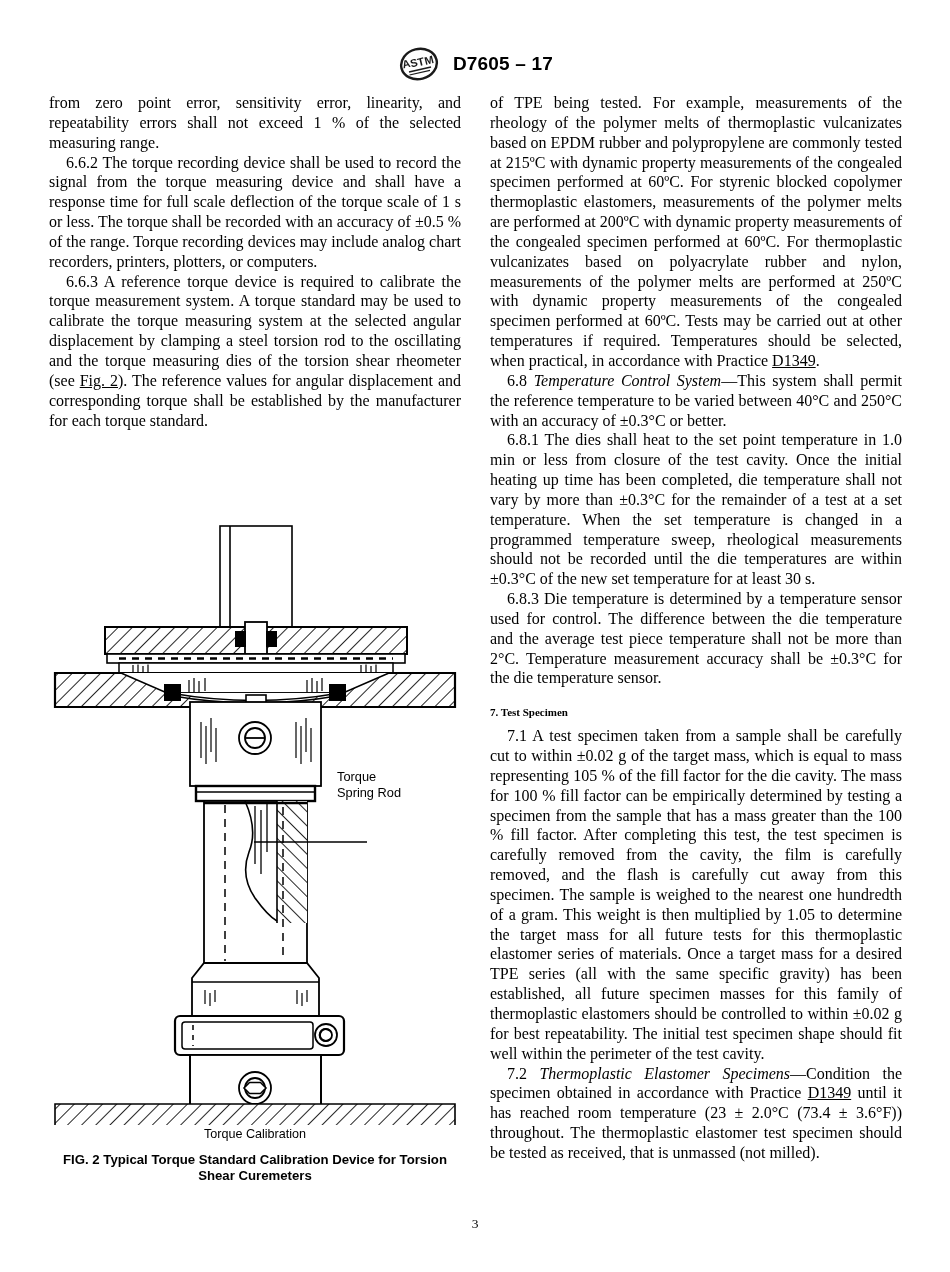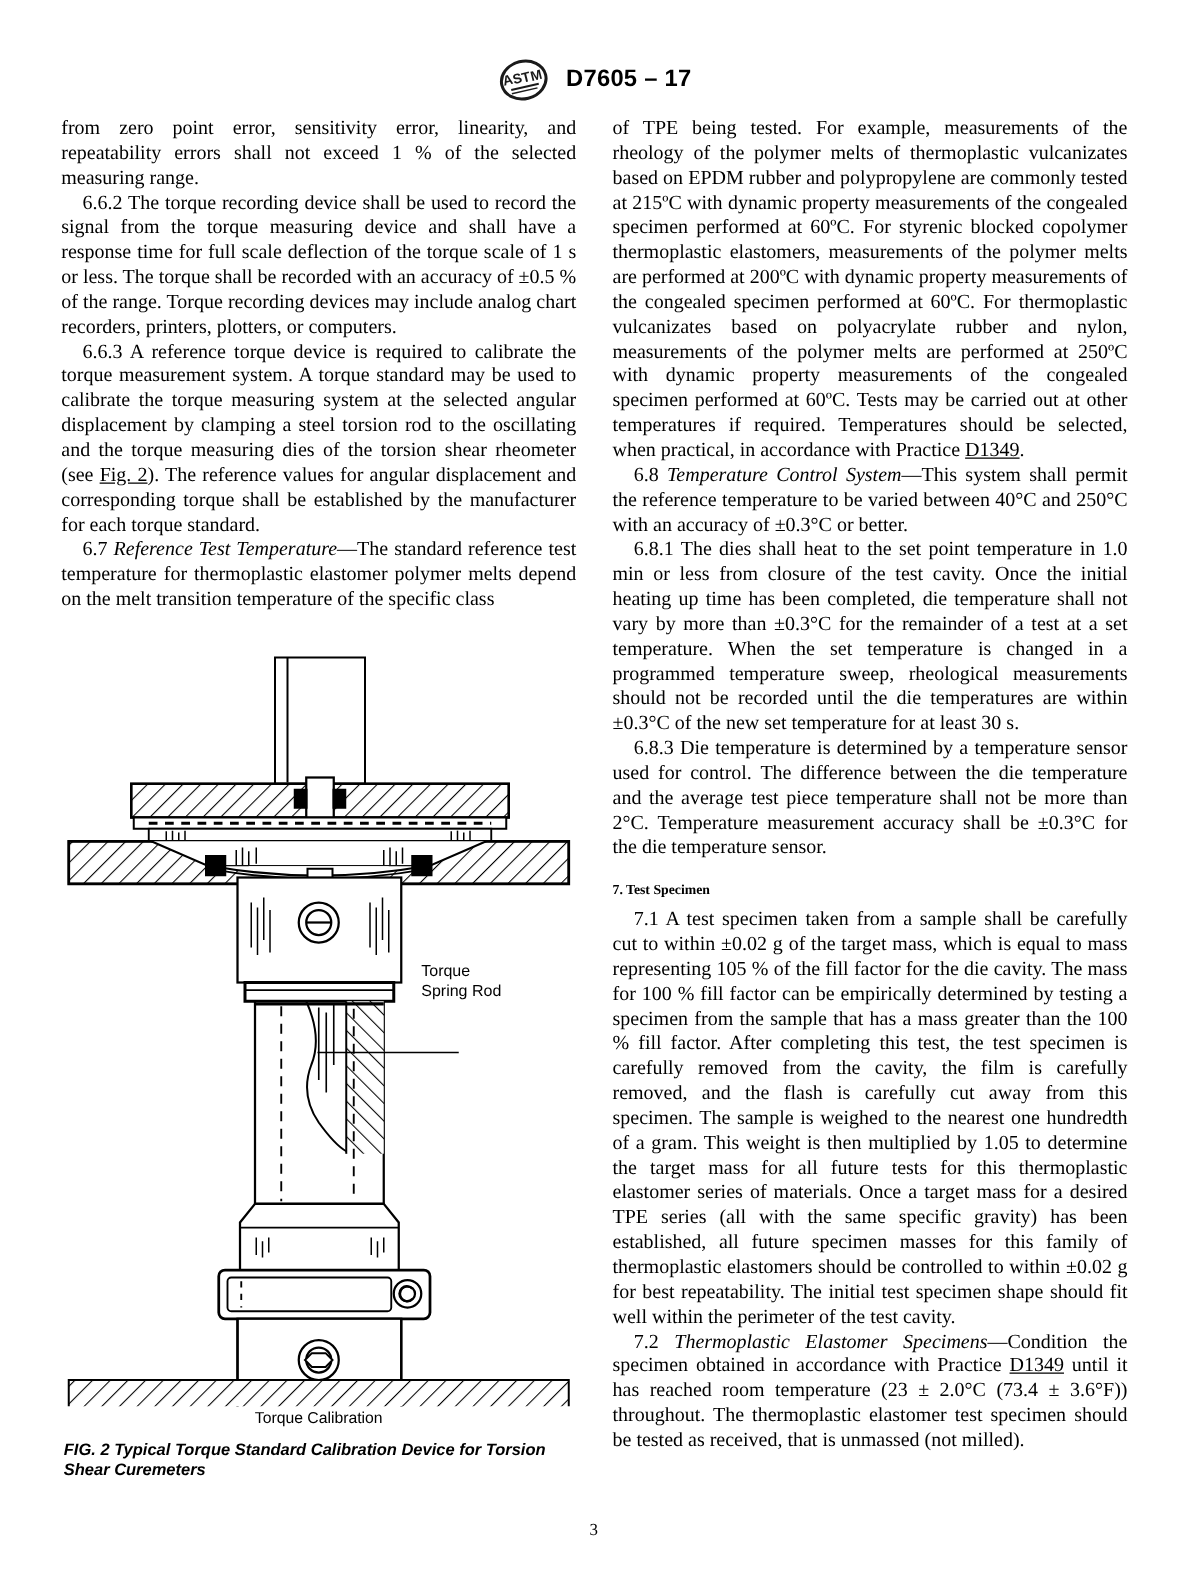--- a/index.html
+++ b/index.html
@@ -102,27 +102,26 @@
   .fig-art svg { display: block; }
   .fig-sublabel {
     text-align: center;
     font-family: "Liberation Sans", "DejaVu Sans", sans-serif;
     font-size: 12.6px;
     line-height: 15.5px;
     margin-top: 2px;
   }
   .fig-caption {
     margin-top: 9px;
-    text-align: left;
+    text-align: center;
     font-family: "Liberation Sans", "DejaVu Sans", sans-serif;
     font-weight: bold;
     font-size: 13.2px;
     line-height: 16.5px;
     padding: 0 2px;
-    font-style: italic;
   }
 
   .callout-text {
     position: absolute;
     left: 337px;
     top: 722px;
     font-family: "Liberation Sans", "DejaVu Sans", sans-serif;
     font-size: 12.8px;
     line-height: 15.6px;
     white-space: pre-line;
@@ -164,21 +163,20 @@
   <div class="columns">
 
     <div class="col col-left">
 
       <p class="para noindent">from zero point error, sensitivity error, linearity, and repeatability errors shall not exceed 1 % of the selected measuring range.</p>
 
       <p class="para">6.6.2  The torque recording device shall be used to record the signal from the torque measuring device and shall have a response time for full scale deflection of the torque scale of 1 s or less. The torque shall be recorded with an accuracy of ±0.5 % of the range. Torque recording devices may include analog chart recorders, printers, plotters, or computers.</p>
 
       <p class="para"><span>6.6.3  A reference torque device is required to calibrate the torque measurement system. A torque standard may be used to calibrate the torque measuring system at the selected angular displacement by clamping a steel torsion rod to the oscillating and the torque measuring dies of the torsion shear rheometer (see </span><a class="lnk" href="#">Fig. 2</a><span>). The reference values for angular displacement and corresponding torque shall be established by the manufacturer for each torque standard.</span></p>
 
-      <p class="para"><span>6.7 </span><span class="it">Reference Test Temperature</span><span>—The standard reference test temperature for thermoplastic elastomer polymer melts depend on the melt transition temperature of the specific class</span></p>
     </div>
 
     <div class="col col-right">
 
       <p class="para noindent"><span>of TPE being tested. For example, measurements of the rheology of the polymer melts of thermoplastic vulcanizates based on EPDM rubber and polypropylene are commonly tested at 215ºC with dynamic property measurements of the congealed specimen performed at 60ºC. For styrenic blocked copolymer thermoplastic elastomers, measurements of the polymer melts are performed at 200ºC with dynamic property measurements of the congealed specimen performed at 60ºC. For thermoplastic vulcanizates based on polyacrylate rubber and nylon, measurements of the polymer melts are performed at 250ºC with dynamic property measurements of the congealed specimen performed at 60ºC. Tests may be carried out at other temperatures if required. Temperatures should be selected, when practical, in accordance with Practice </span><a class="lnk" href="#">D1349</a><span>.</span></p>
 
       <p class="para"><span>6.8 </span><span class="it">Temperature Control System</span><span>—This system shall permit the reference temperature to be varied between 40°C and 250°C with an accuracy of ±0.3°C or better.</span></p>
 
       <p class="para">6.8.1  The dies shall heat to the set point temperature in 1.0 min or less from closure of the test cavity. Once the initial heating up time has been completed, die temperature shall not vary by more than ±0.3°C for the remainder of a test at a set temperature. When the set temperature is changed in a programmed temperature sweep, rheological measurements should not be recorded until the die temperatures are within ±0.3°C of the new set temperature for at least 30 s.</p>
 

